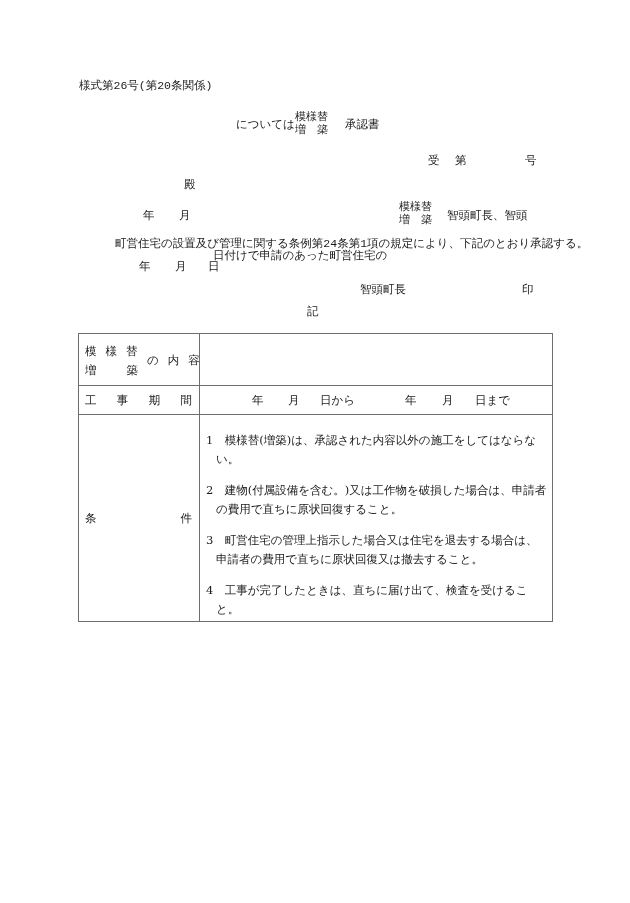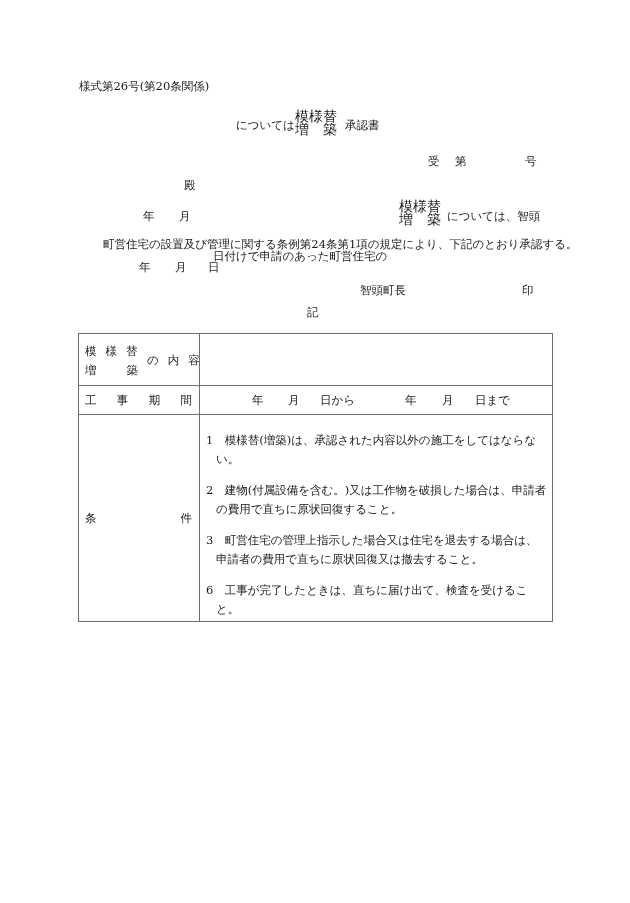--- a/index.html
+++ b/index.html
@@ -1,19 +1,19 @@
 <!DOCTYPE html>
 <html><head>
 <meta charset="utf-8">
 <style>
   html, body { margin: 0; padding: 0; background: #ffffff; }
   body { width: 630px; height: 903px; position: relative; overflow: hidden;
          font-family: "DejaVu Serif", "Liberation Serif", serif; color: #1a1a1a; font-size: 11.5px; }
-  .abs { position: absolute; white-space: nowrap; line-height: 14px; }
-  .stack { position: absolute; line-height: 13px; font-size: 14px; white-space: nowrap; }
+  .abs { position: absolute; white-space: nowrap; line-height: 14px; font-family: Liberation Mono, monospace; }
+  .stack { position: absolute; line-height: 13px; font-size: 11px; white-space: nowrap; }
   .stack div { height: 13px; }
   table.form { position: absolute; left: 78px; top: 333px; width: 475px; border-collapse: collapse; }
   table.form td { border: 1.5px solid #6e6e6e; padding: 0; vertical-align: middle; font-size: 11.5px; }
   .c1 { width: 120px; }
   .spread { display: flex; justify-content: space-between; padding: 0 7px 0 6px; }
   .conds { padding: 4px 4px 2px 6px; line-height: 19px; }
   .conds div.hang { padding-left: 10px; text-indent: -10px; margin-top: 12px; }
 </style>
 </head>
 <body>
@@ -33,23 +33,23 @@
 
 <div class="abs" style="left:184px; top:178px;">殿</div>
 
 <div class="abs" style="left:143px; top:209px;">年</div>
 <div class="abs" style="left:179px; top:209px;">月</div>
 <div class="abs" style="left:213px; top:209px;margin-top:40px;">日付けで申請のあった町営住宅の</div>
 <div class="stack" style="left:399px; top:200px;">
   <div>模様替</div>
   <div>増　築</div>
 </div>
-<div class="abs" style="left:447px; top:209px;">については、智頭</div>
+<div class="abs" style="left:447px; top:209px;">智頭町長、智頭</div>
 
-<div class="abs" style="left:67px; top:237px;padding-left:36px;">町営住宅の設置及び管理に関する条例第24条第1項の規定により、下記のとおり承認する。</div>
+<div class="abs" style="left:79px; top:237px;padding-left:36px;">町営住宅の設置及び管理に関する条例第24条第1項の規定により、下記のとおり承認する。</div>
 
 <div class="abs" style="left:139px; top:260px;">年</div>
 <div class="abs" style="left:175px; top:260px;">月</div>
 <div class="abs" style="left:208px; top:260px;">日</div>
 
 <div class="abs" style="left:360px; top:283px;text-align:right;">智頭町長</div>
 <div class="abs" style="left:522px; top:283px;">印</div>
 
 <div class="abs" style="left:307px; top:305px;">記</div>
 
@@ -101,18 +101,18 @@
       <div class="spread">
         <span>条</span>
         <span>件</span>
       </div>
     </td>
     <td>
       <div class="conds">
         <div class="hang">1　模様替(増築)は、承認された内容以外の施工をしてはならない。</div>
         <div class="hang">2　建物(付属設備を含む。)又は工作物を破損した場合は、申請者の費用で直ちに原状回復すること。</div>
         <div class="hang">3　町営住宅の管理上指示した場合又は住宅を退去する場合は、申請者の費用で直ちに原状回復又は撤去すること。</div>
-        <div class="hang">6　工事が完了したときは、直ちに届け出て、検査を受けること。</div>
+        <div class="hang">4　工事が完了したときは、直ちに届け出て、検査を受けること。</div>
       </div>
     </td>
   </tr>
 </tbody>
   </table>
 
 </body></html>

